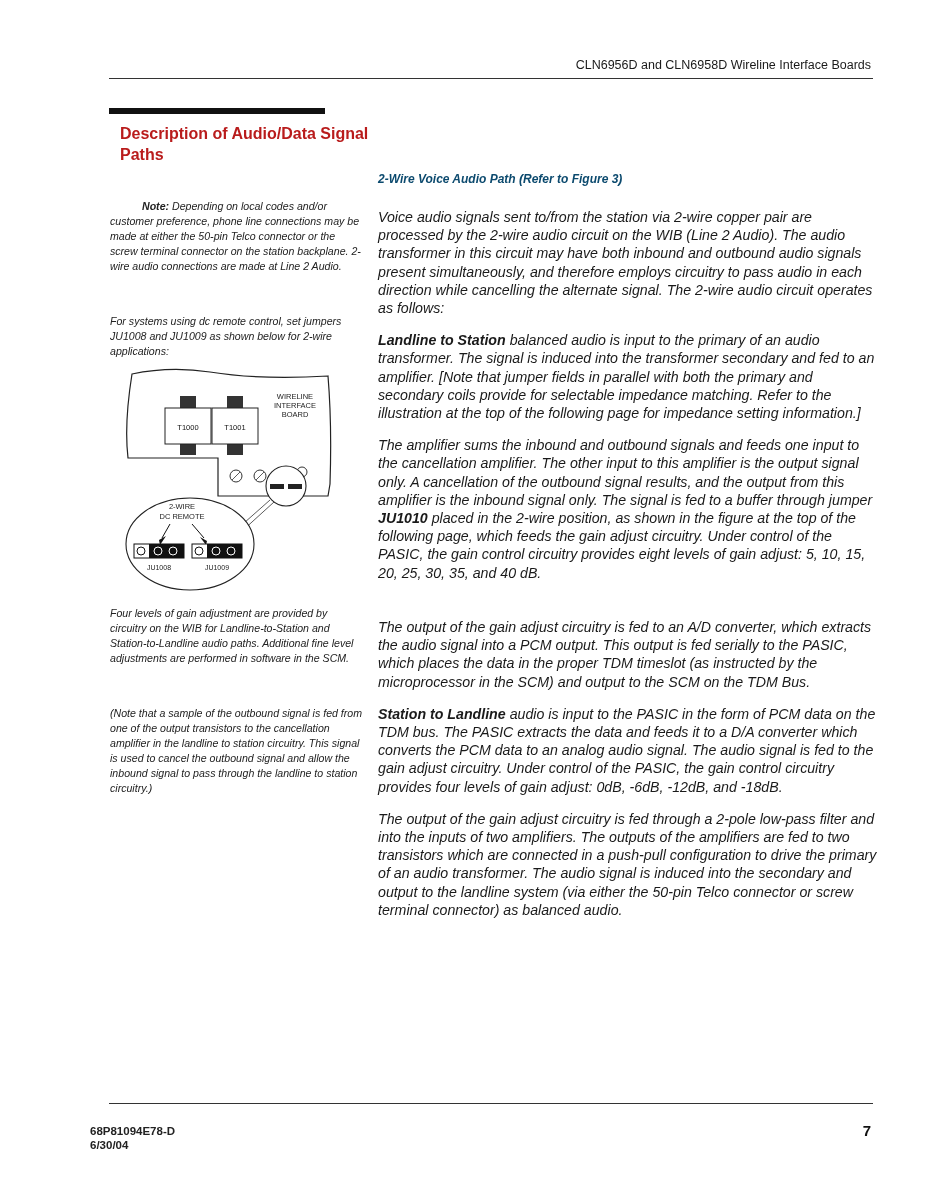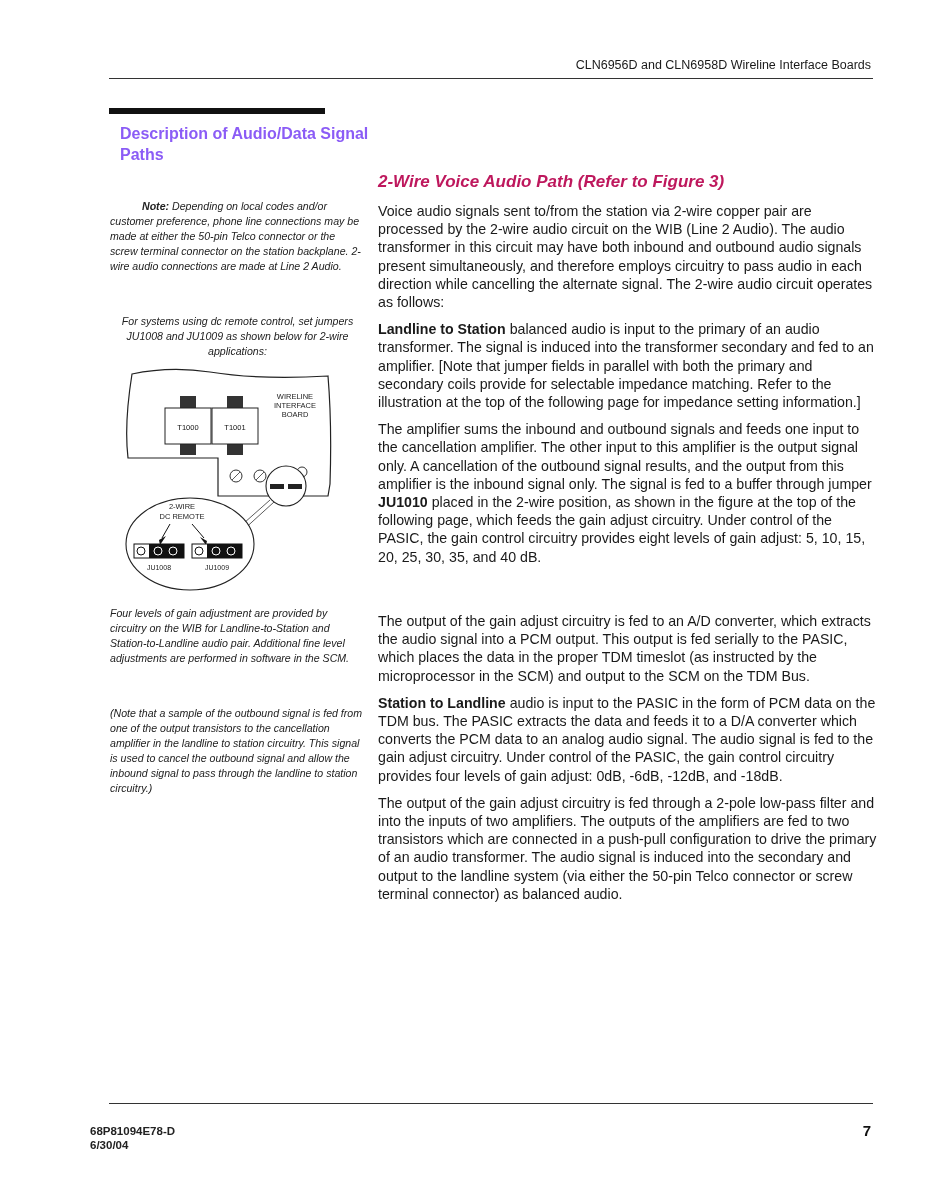--- a/index.html
+++ b/index.html
@@ -1,44 +1,44 @@
 <!DOCTYPE html>
 <html><head>
 <meta charset="utf-8">
 <style>
   html, body { margin: 0; padding: 0; background: #ffffff; }
   body { width: 926px; height: 1198px; position: relative; overflow: hidden; color: #111; font-family: "Liberation Sans", sans-serif; }
   .abs { position: absolute; }
   .header-title { right: 55px; top: 58px; font-size: 12.5px; color: #1a1a1a; }
   .header-rule { left: 109px; right: 53px; top: 78px; height: 1px; background: #333; }
   .section-bar { left: 109px; top: 108px; width: 216px; height: 6px; background: #111; }
-  .section-title { left: 120px; top: 123px; width: 270px; font-size: 16px; font-weight: bold; line-height: 21px; color: #8b5cf6; }
+  .section-title { left: 120px; top: 123px; width: 270px; font-size: 16px; font-weight: bold; line-height: 21px; color: #b91c1c; }
   .side { left: 110px; width: 255px; font-size: 10.6px; font-style: italic; line-height: 15px; color: #222; }
   .side b { font-style: italic; margin-left: 32px; }
   .main { left: 378px; width: 500px; font-size: 14.2px; line-height: 18.2px; color: #1a1a1a; }
-  .main p { margin: 8px 0 9px 0; }
-  .subhead { left: 378px; top: 172px; font-size: 17px; font-weight: bold; font-style: italic; color: #be185d; }
+  .main p { margin: 14px 0 9px 0; font-style: italic; }
+  .subhead { left: 378px; top: 172px; font-size: 12px; font-weight: bold; font-style: italic; color: #0c4a6e; }
   .footer-rule { left: 109px; right: 53px; top: 1103px; height: 1px; background: #333; }
   .footer-doc { left: 90px; top: 1124px; font-size: 11.5px; line-height: 14px; color: #222; font-weight: bold; }
   .footer-page { right: 55px; top: 1122px; font-size: 15px; font-weight: bold; color: #111; }
   svg text { font-family: "Liberation Sans", sans-serif; }
 </style>
 </head>
 <body>
 
 <div class="abs header-title">CLN6956D and CLN6958D Wireline Interface Boards</div>
 <div class="abs header-rule"></div>
 
 <div class="abs section-bar"></div>
 <div class="abs section-title">Description of Audio/Data Signal Paths</div>
 
 <div class="abs side" style="top:199px;">
   <b>Note:</b><span> Depending on local codes and/or customer preference, phone line connections may be made at either the 50-pin Telco connector or the screw terminal connector on the station backplane. 2-wire audio connections are made at Line 2 Audio.</span>
 </div>
-<div class="abs side" style="top:314px;text-align:center;">For systems using dc remote control, set jumpers JU1008 and JU1009 as shown below for 2-wire applications:</div>
+<div class="abs side" style="top:314px;">For systems using dc remote control, set jumpers JU1008 and JU1009 as shown below for 2-wire applications:</div>
 
 <svg class="abs" style="left:110px; top:364px;" width="245" height="236" viewBox="0 0 245 236">
 
   <path d="M22,10 Q60,2 100,8 Q150,16 218,12 Q222,60 220,120 L218,132 L108,132 L108,94 L18,94 Q14,60 22,10 Z" fill="none" stroke="#222" stroke-width="1.2" stroke-dasharray="0"></path>
 
   <text x="185" y="35" font-size="7.5" text-anchor="middle" fill="#222">WIRELINE</text>
   <text x="185" y="44" font-size="7.5" text-anchor="middle" fill="#222">INTERFACE</text>
   <text x="185" y="53" font-size="7.5" text-anchor="middle" fill="#222">BOARD</text>
 
   <rect x="70" y="32" width="16" height="12" fill="#333"></rect>
@@ -85,21 +85,21 @@
     <rect x="82" y="180" width="50" height="14" fill="#fff" stroke="#111" stroke-width="1"></rect>
     <rect x="97" y="180" width="35" height="14" fill="#111"></rect>
     <circle cx="89" cy="187" r="4" fill="#fff" stroke="#111" stroke-width="1"></circle>
     <circle cx="106" cy="187" r="4" fill="#111" stroke="#fff" stroke-width="1"></circle>
     <circle cx="121" cy="187" r="4" fill="#111" stroke="#fff" stroke-width="1"></circle>
   </g>
   <text x="49" y="206" font-size="7" text-anchor="middle" fill="#222">JU1008</text>
   <text x="107" y="206" font-size="7" text-anchor="middle" fill="#222">JU1009</text>
 </svg>
 
-<div class="abs side" style="top:606px;">Four levels of gain adjustment are provided by circuitry on the WIB for Landline-to-Station and Station-to-Landline audio pair. Additional fine level adjustments are performed in software in the SCM.</div>
+<div class="abs side" style="top:606px;">Four levels of gain adjustment are provided by circuitry on the WIB for Landline-to-Station and Station-to-Landline audio paths. Additional fine level adjustments are performed in software in the SCM.</div>
 <div class="abs side" style="top:706px;">(Note that a sample of the outbound signal is fed from one of the output transistors to the cancellation amplifier in the landline to station circuitry. This signal is used to cancel the outbound signal and allow the inbound signal to pass through the landline to station circuitry.)</div>
 
 <div class="abs subhead">2-Wire Voice Audio Path (Refer to Figure 3)</div>
 
 <div class="abs main" style="top:194px;">
   <p>Voice audio signals sent to/from the station via 2-wire copper pair are processed by the 2-wire audio circuit on the WIB (Line 2 Audio). The audio transformer in this circuit may have both inbound and outbound audio signals present simultaneously, and therefore employs circuitry to pass audio in each direction while cancelling the alternate signal. The 2-wire audio circuit operates as follows:</p>
   <p><b>Landline to Station</b><span> balanced audio is input to the primary of an audio transformer. The signal is induced into the transformer secondary and fed to an amplifier. [Note that jumper fields in parallel with both the primary and secondary coils provide for selectable impedance matching. Refer to the illustration at the top of the following page for impedance setting information.]</span></p>
   <p><span>The amplifier sums the inbound and outbound signals and feeds one input to the cancellation amplifier. The other input to this amplifier is the output signal only. A cancellation of the outbound signal results, and the output from this amplifier is the inbound signal only. The signal is fed to a buffer through jumper </span><b>JU1010</b><span> placed in the 2-wire position, as shown in the figure at the top of the following page, which feeds the gain adjust circuitry. Under control of the PASIC, the gain control circuitry provides eight levels of gain adjust: 5, 10, 15, 20, 25, 30, 35, and 40 dB.</span></p>
 </div>
 

